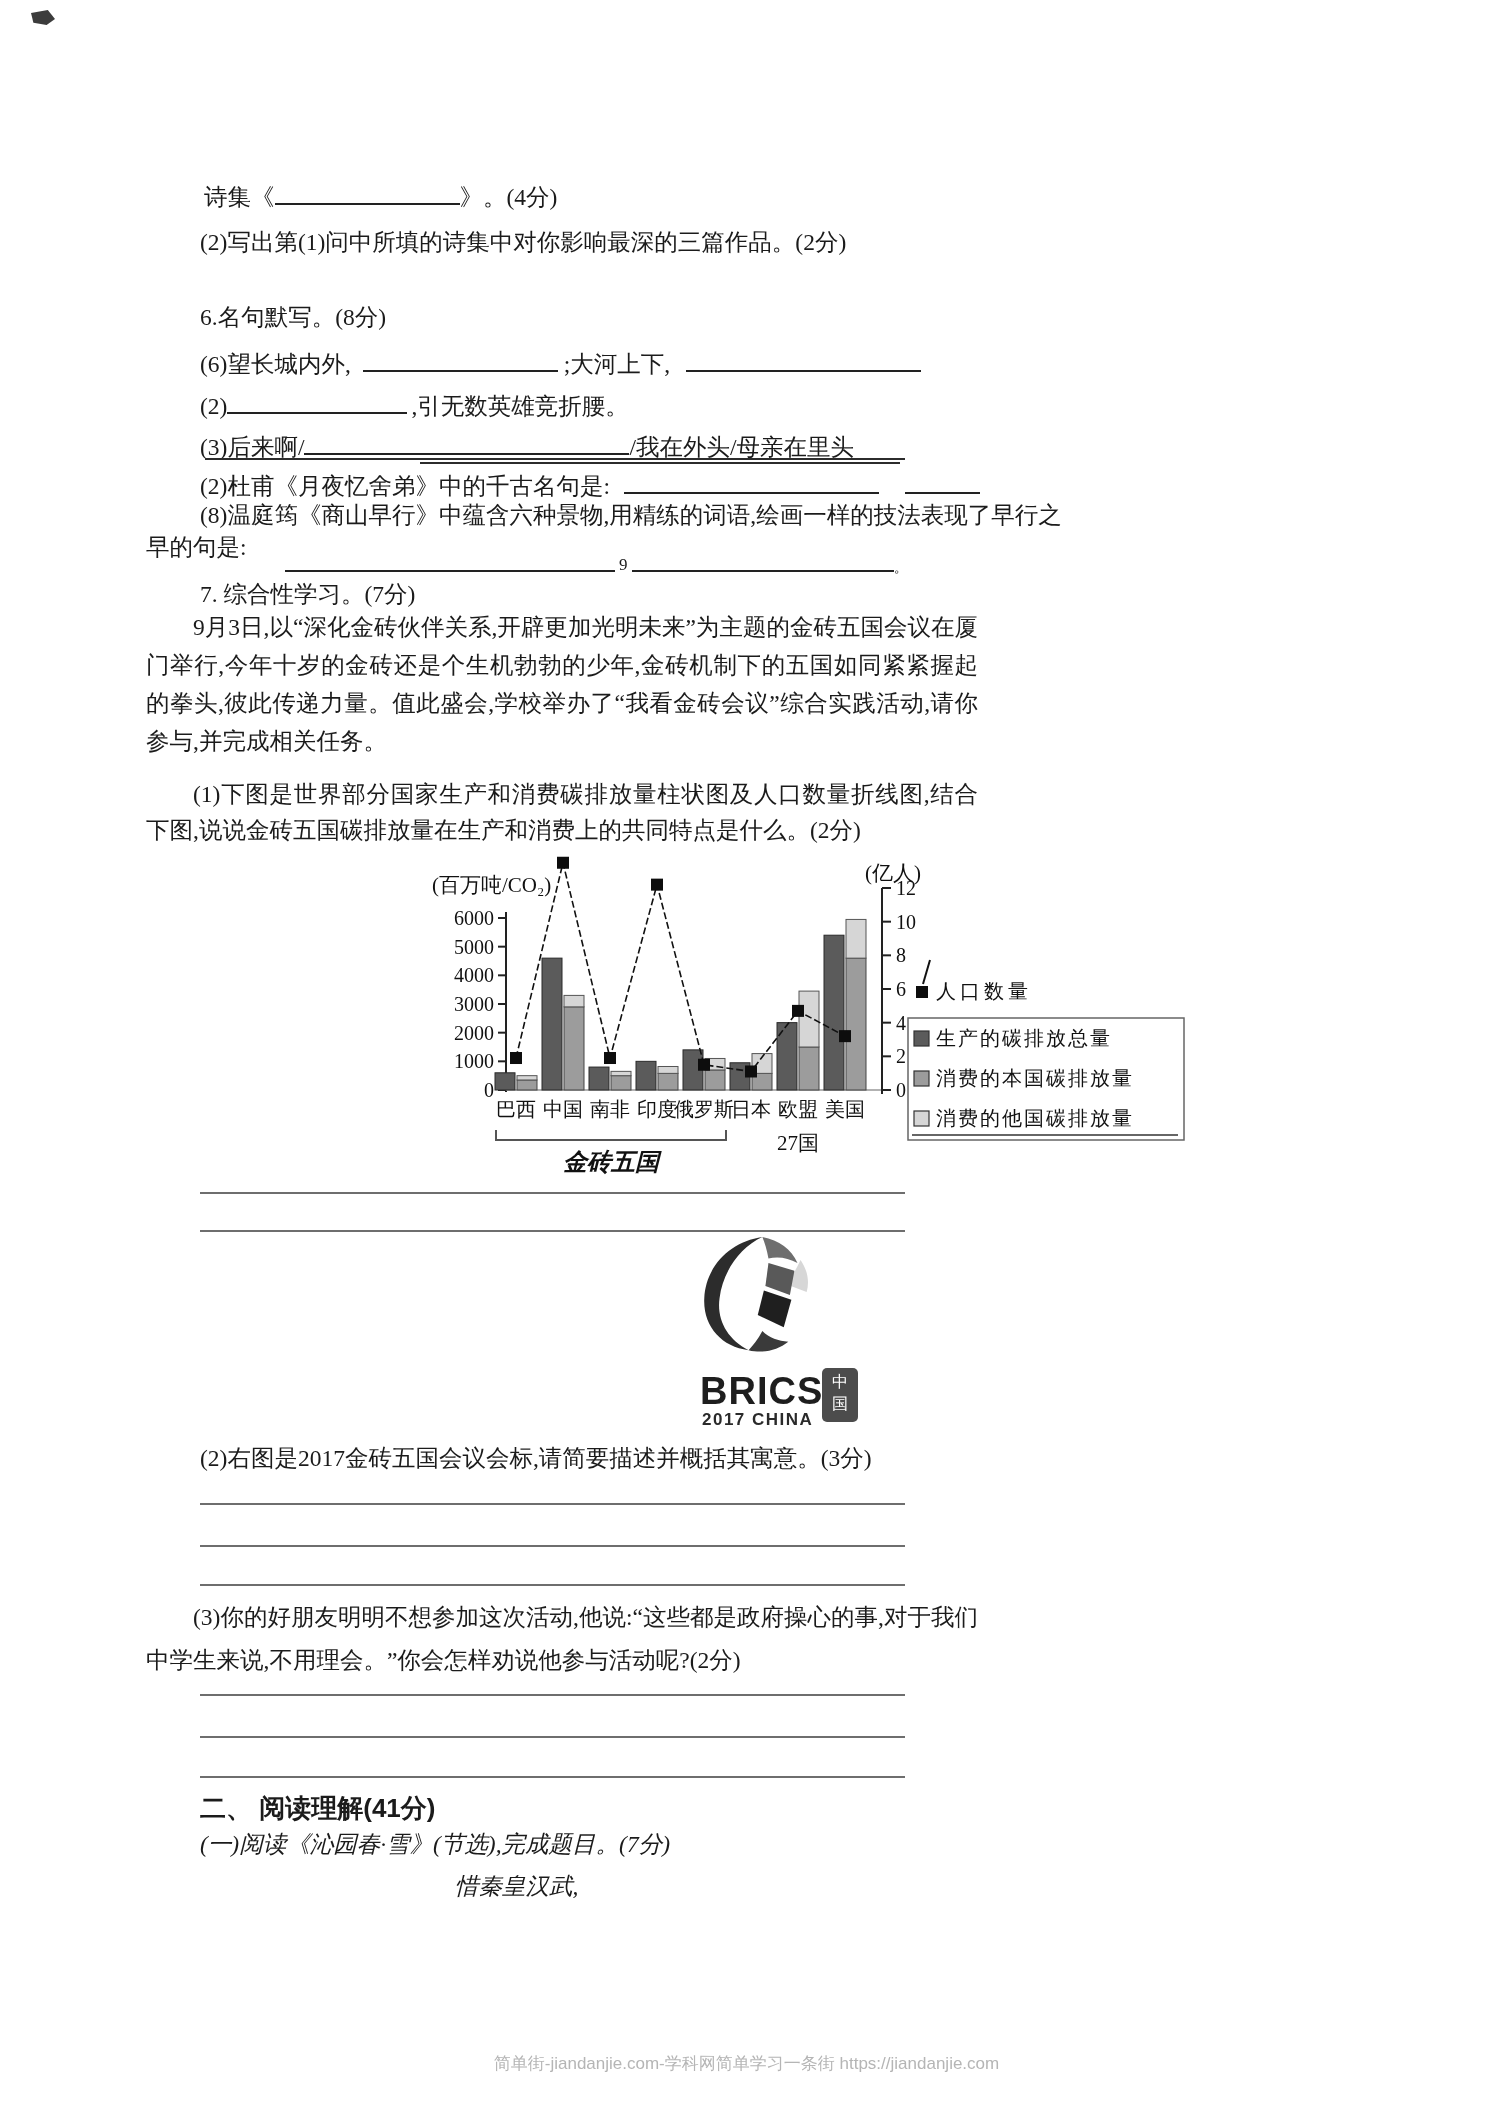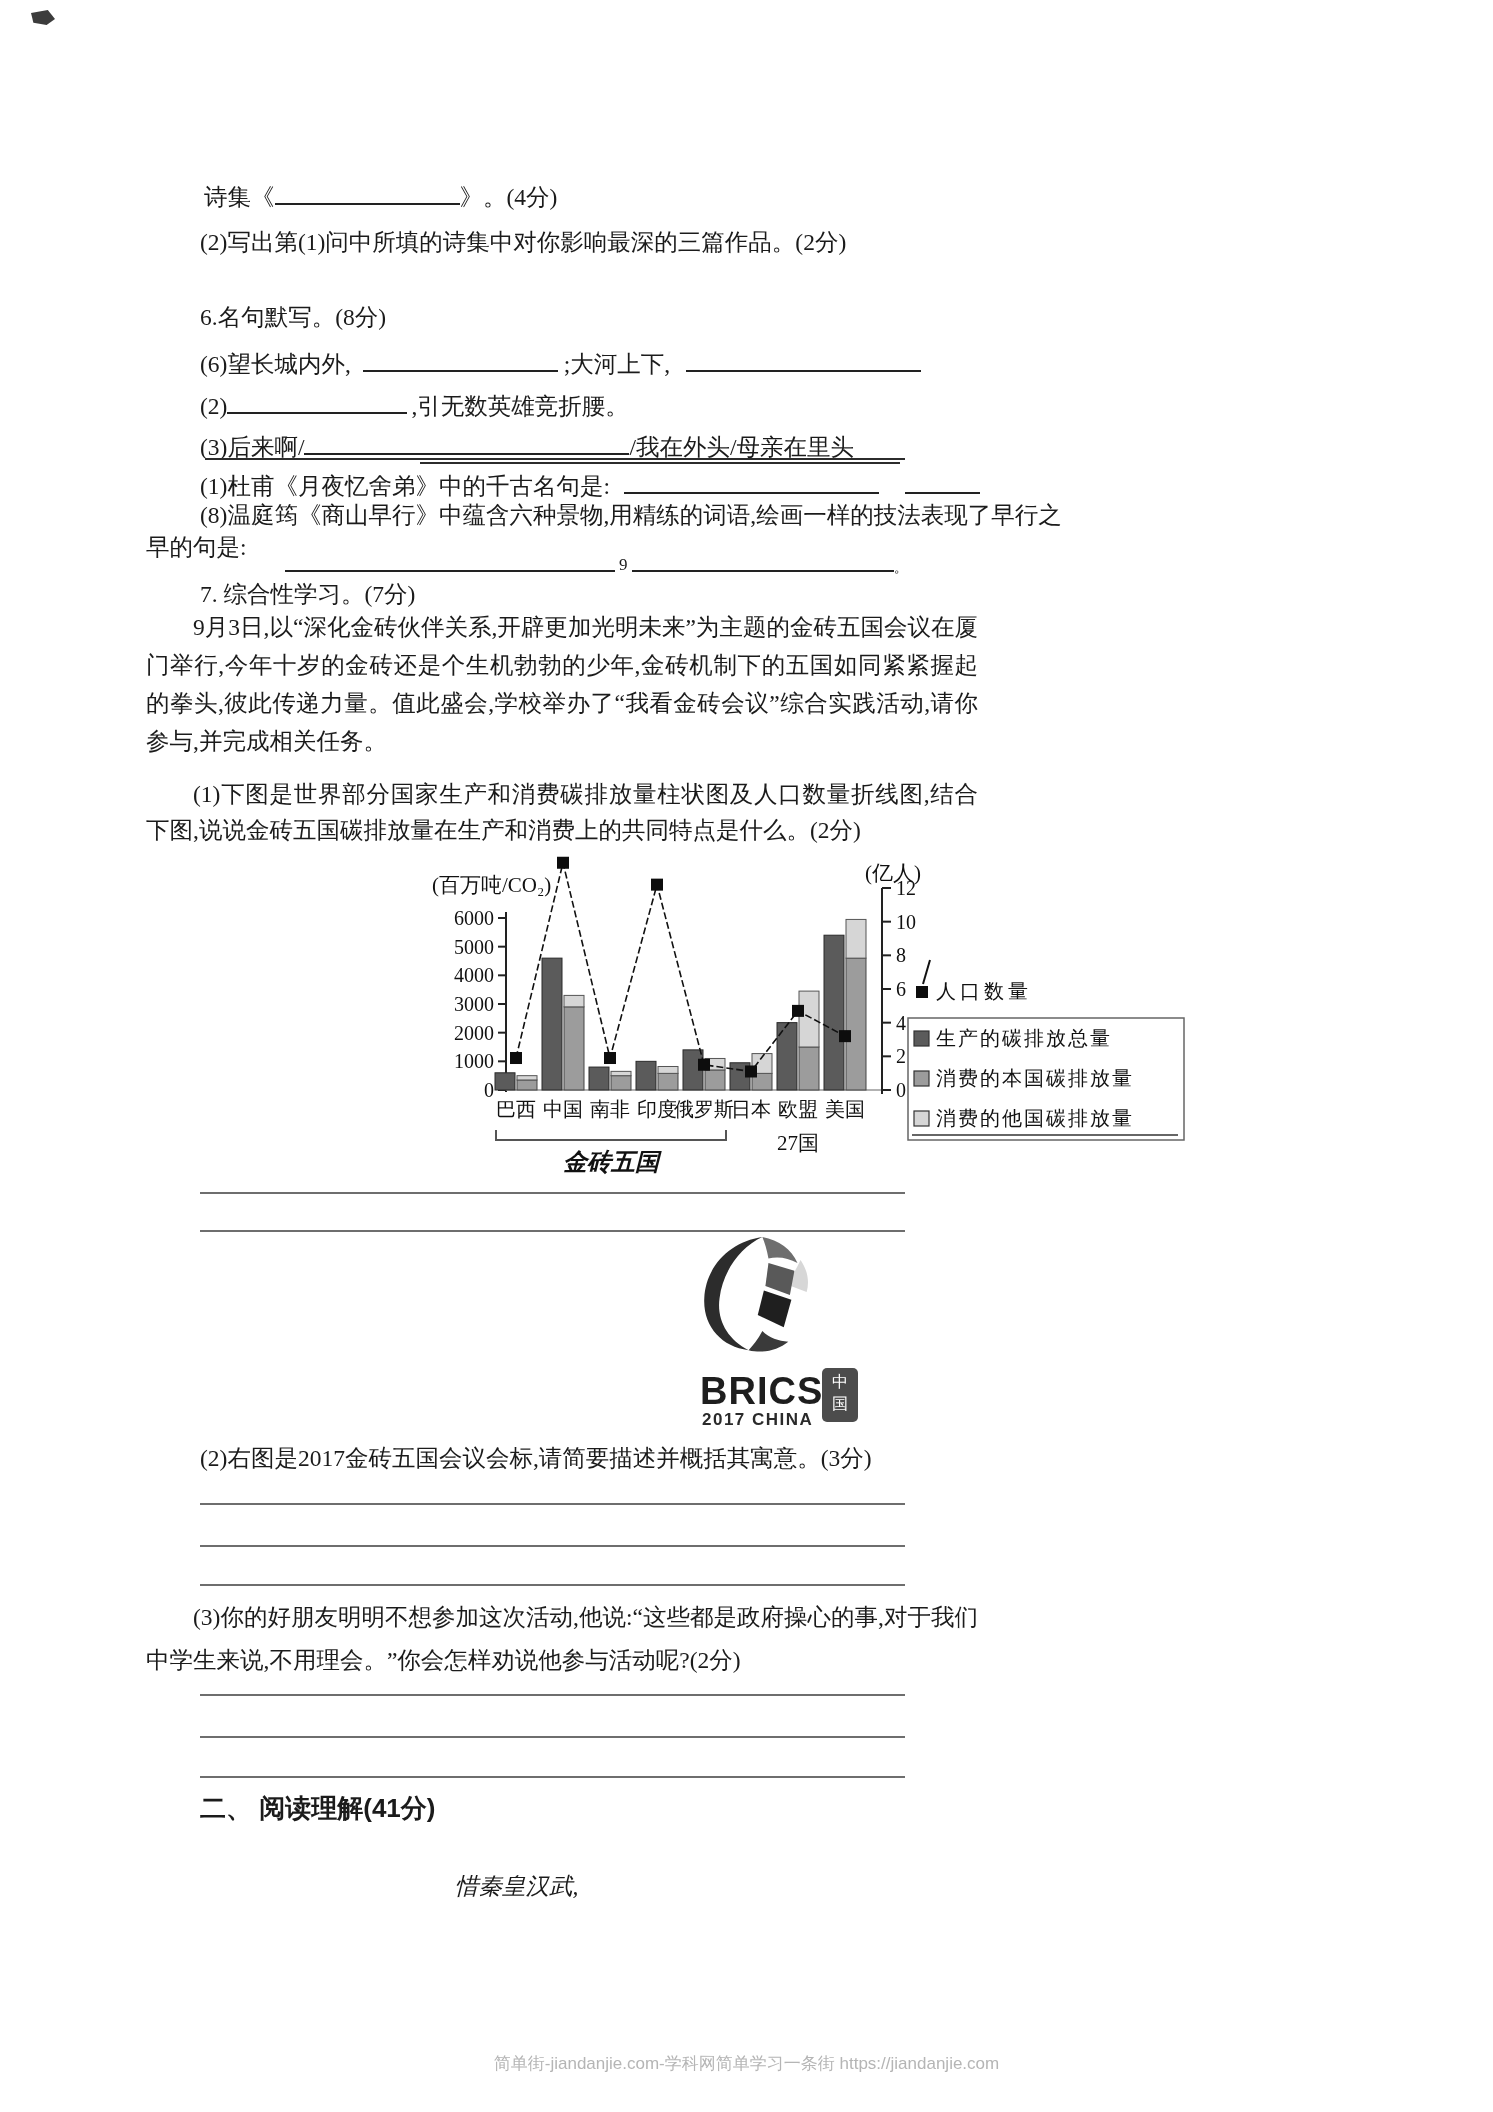--- a/index.html
+++ b/index.html
@@ -53,21 +53,21 @@
     <span>(2)</span><span class="b" style="width:180px;margin-right:4px;"></span><span>,引无数英雄竞折腰。</span>
   </div>
 
   <div class="row" style="left:200px;top:428px;">
     <span>(3)后来啊/</span><span class="b" style="width:325px;"></span><span>/我在外头/母亲在里头</span>
   </div>
   <div class="hline" style="left:205px;top:458px;width:700px;border-color:#2c2c2c;"></div>
   <div class="hline" style="left:420px;top:462px;width:480px;border-color:#2c2c2c;"></div>
 
   <div class="row" style="left:200px;top:467px;">
-    <span>(1)杜甫《月夜忆舍弟》中的千古名句是:</span>
+    <span>(2)杜甫《月夜忆舍弟》中的千古名句是:</span>
     <span class="b" style="width:255px;margin-left:8px;"></span>
     <span class="b" style="width:75px;margin-left:20px;"></span>
   </div>
 
   <div class="row" style="left:200px;top:501px;">(8)温庭筠《商山早行》中蕴含六种景物,用精练的词语,绘画一样的技法表现了早行之</div>
   <div class="row" style="left:146px;top:533px;">早的句是:</div>
   <div class="row" style="left:285px;top:545px;">
     <span class="b" style="width:330px;"></span><span class="small9">9</span><span class="b" style="width:262px;"></span><span style="font-size:15px;">。</span>
   </div>
 
@@ -192,17 +192,18 @@
   <div class="hline" style="left:200px;top:1503px;width:705px;"></div>
   <div class="hline" style="left:200px;top:1545px;width:705px;"></div>
   <div class="hline" style="left:200px;top:1584px;width:705px;"></div>
 
   <div class="para" style="top:1596px;line-height:43px;">(3)你的好朋友明明不想参加这次活动,他说:“这些都是政府操心的事,对于我们中学生来说,不用理会。”你会怎样劝说他参与活动呢?(2分)</div>
   <div class="hline" style="left:200px;top:1694px;width:705px;"></div>
   <div class="hline" style="left:200px;top:1736px;width:705px;"></div>
   <div class="hline" style="left:200px;top:1776px;width:705px;"></div>
 
   <div class="sec-head" style="left:200px;top:1791px;">二、 阅读理解(41分)</div>
+  <div class="row kai" style="left:200px;top:1830px;">(一)阅读《沁园春·雪》(节选),完成题目。(7分)</div>
   <div class="row kai" style="left:455px;top:1872px;">惜秦皇汉武,</div>
 
   <div class="footer" style="top:2052px;">简单街-jiandanjie.com-学科网简单学习一条街 https://jiandanjie.com</div>
 
 </div>
 
 </body></html>

